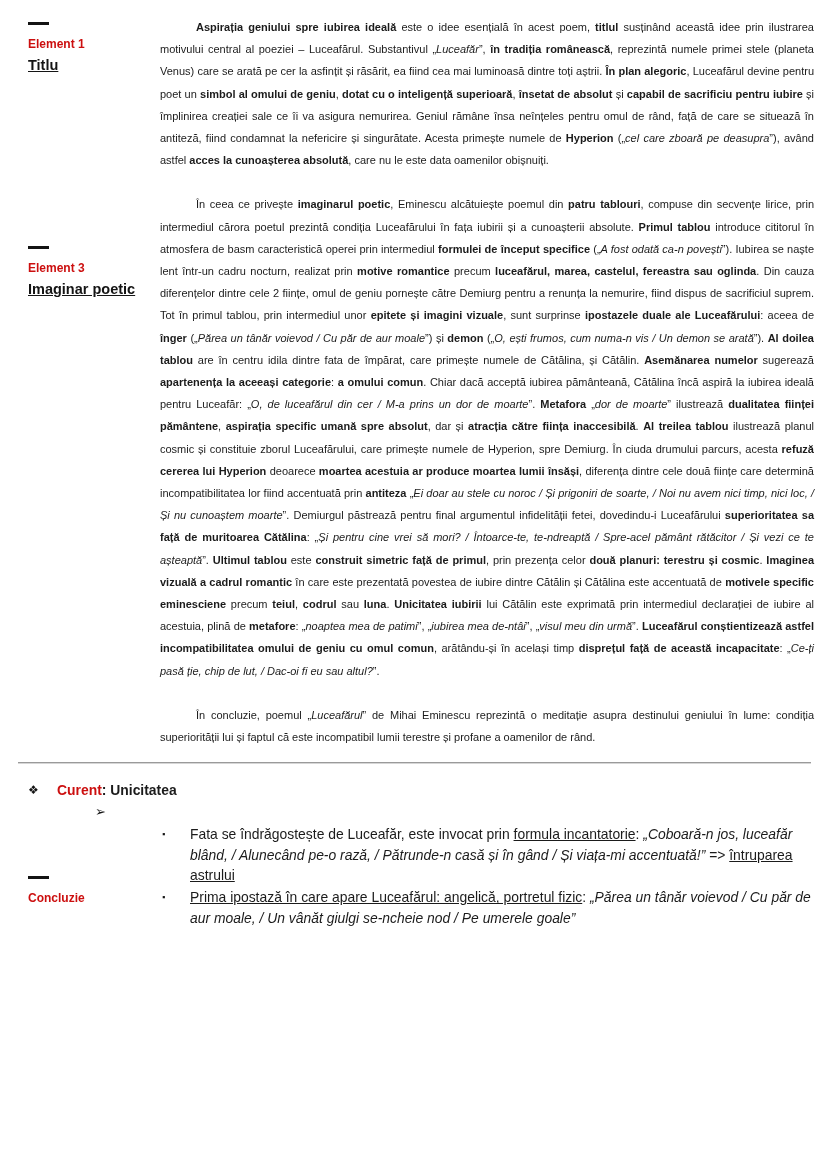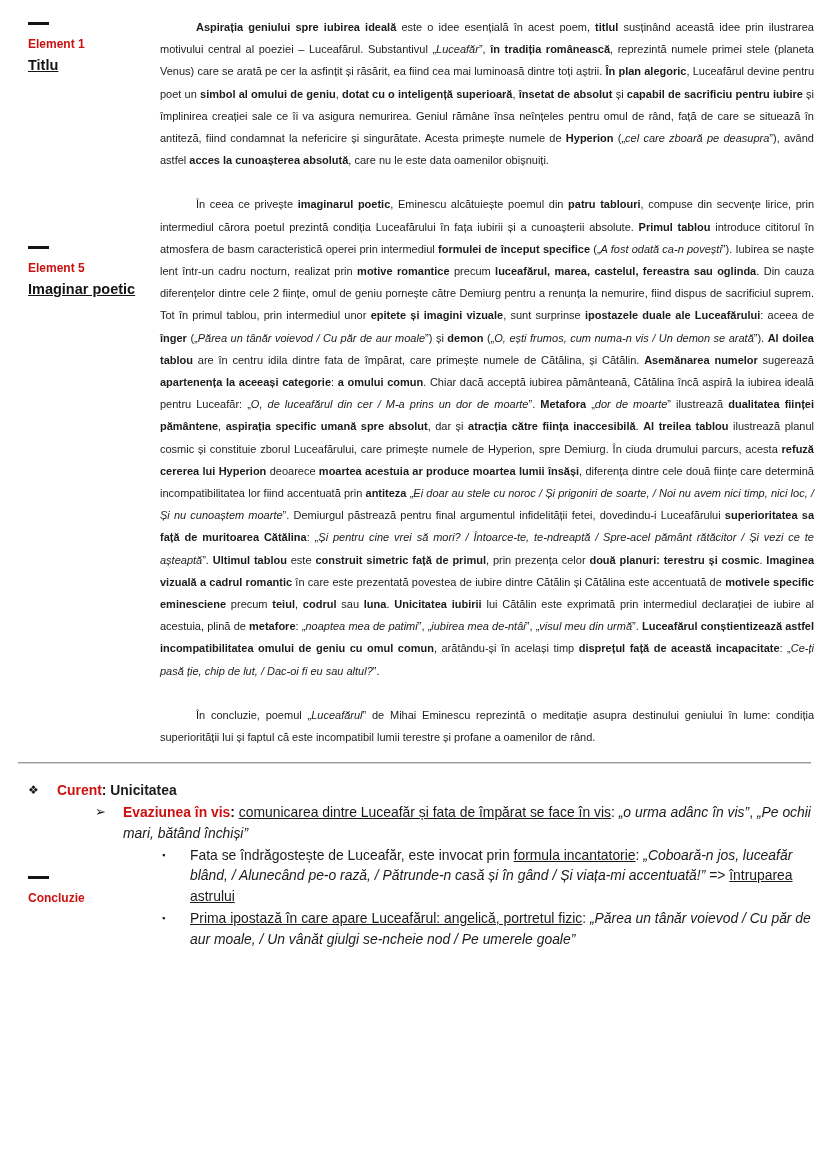--- a/index.html
+++ b/index.html
@@ -42,21 +42,21 @@
 </head>
 <body>
 
 <div class="sb-block b1">
   <div class="dash"></div>
   <div class="sb-title">Element 1</div>
   <div class="sb-sub">Titlu</div>
 </div>
 <div class="sb-block b2">
   <div class="dash"></div>
-  <div class="sb-title">Element 5</div>
+  <div class="sb-title">Element 3</div>
   <div class="sb-sub">Imaginar poetic</div>
 </div>
 <div class="sb-block b3">
   <div class="dash"></div>
   <div class="sb-title">Concluzie</div>
 
 </div>
 
 <div class="main">
     <p class="para"><span class="b">Aspirația geniului spre iubirea ideală</span><span> este o idee esențială în acest poem, </span><span class="b">titlul</span><span> susținând această idee prin ilustrarea motivului central al poeziei – Luceafărul. Substantivul „</span><span class="i">Luceafăr</span><span>”, </span><span class="b">în tradiția românească</span><span>, reprezintă numele primei stele (planeta Venus) care se arată pe cer la asfințit și răsărit, ea fiind cea mai luminoasă dintre toți aștrii. </span><span class="b">În plan alegoric</span><span>, Luceafărul devine pentru poet un </span><span class="b">simbol al omului de geniu</span><span>, </span><span class="b">dotat cu o inteligență superioară</span><span>, </span><span class="b">însetat de absolut</span><span> și </span><span class="b">capabil de sacrificiu pentru iubire</span><span> și împlinirea creației sale ce îi va asigura nemurirea. Geniul rămâne însa neînțeles pentru omul de rând, față de care se situează în antiteză, fiind condamnat la nefericire și singurătate. Acesta primește numele de </span><span class="b">Hyperion</span><span> („</span><span class="i">cel care zboară pe deasupra</span><span>”), având astfel </span><span class="b">acces la cunoașterea absolută</span><span>, care nu le este data oamenilor obișnuiți.</span></p>
@@ -66,21 +66,20 @@
 
 <div class="divider"></div>
 
 <div class="notes">
     <div class="note l1">
       <span class="marker">❖</span>
       <div class="ntext"><span class="b red">Curent</span><span class="b">: </span><span class="b">Unicitatea</span></div>
     </div>
     <div class="note l2">
       <span class="marker">➢</span>
-      <div class="ntext"><span class="b red">Evaziunea în vis</span><span class="b">: </span><span class="u">comunicarea dintre Luceafăr și fata de împărat se face în vis</span><span>: </span><span class="i">„o urma adânc în vis”</span><span>, </span><span class="i">„Pe ochii mari, bătând închiși”</span></div>
     </div>
     <div class="note l3">
       <span class="marker">▪</span>
       <div class="ntext"><span>Fata se îndrăgostește de Luceafăr, este invocat prin </span><span class="u">formula incantatorie</span><span>: </span><span class="i">„Coboară-n jos, luceafăr blând, / Alunecând pe-o rază, / Pătrunde-n casă și în gând / Și viața-mi accentuată!”</span><span> =&gt; </span><span class="u">întruparea astrului</span></div>
     </div>
     <div class="note l3">
       <span class="marker">▪</span>
       <div class="ntext"><span class="u">Prima ipostază în care apare Luceafărul: angelică, portretul fizic</span><span>: </span><span class="i">„Părea un tânăr voievod / Cu păr de aur moale, / Un vânăt giulgi se-ncheie nod / Pe umerele goale”</span></div>
     </div>
   </div>

